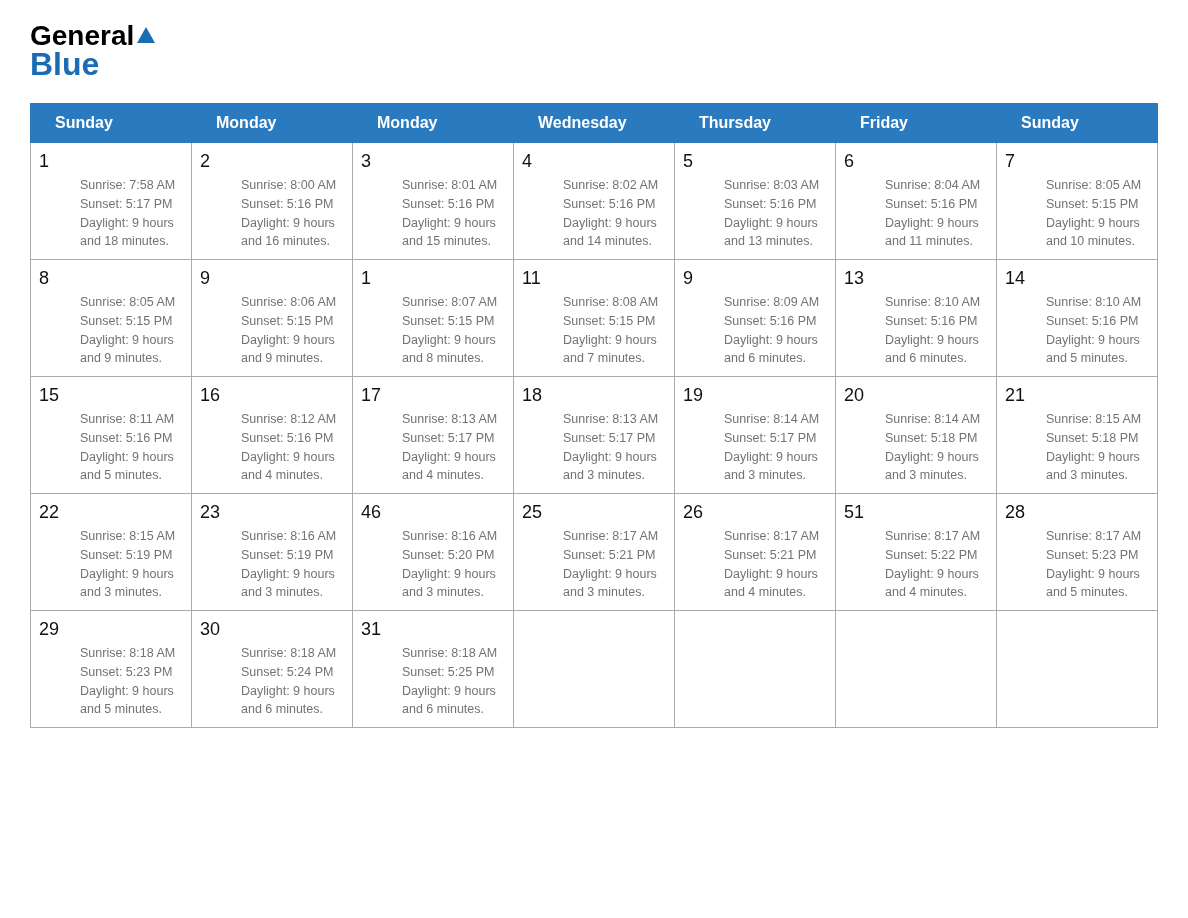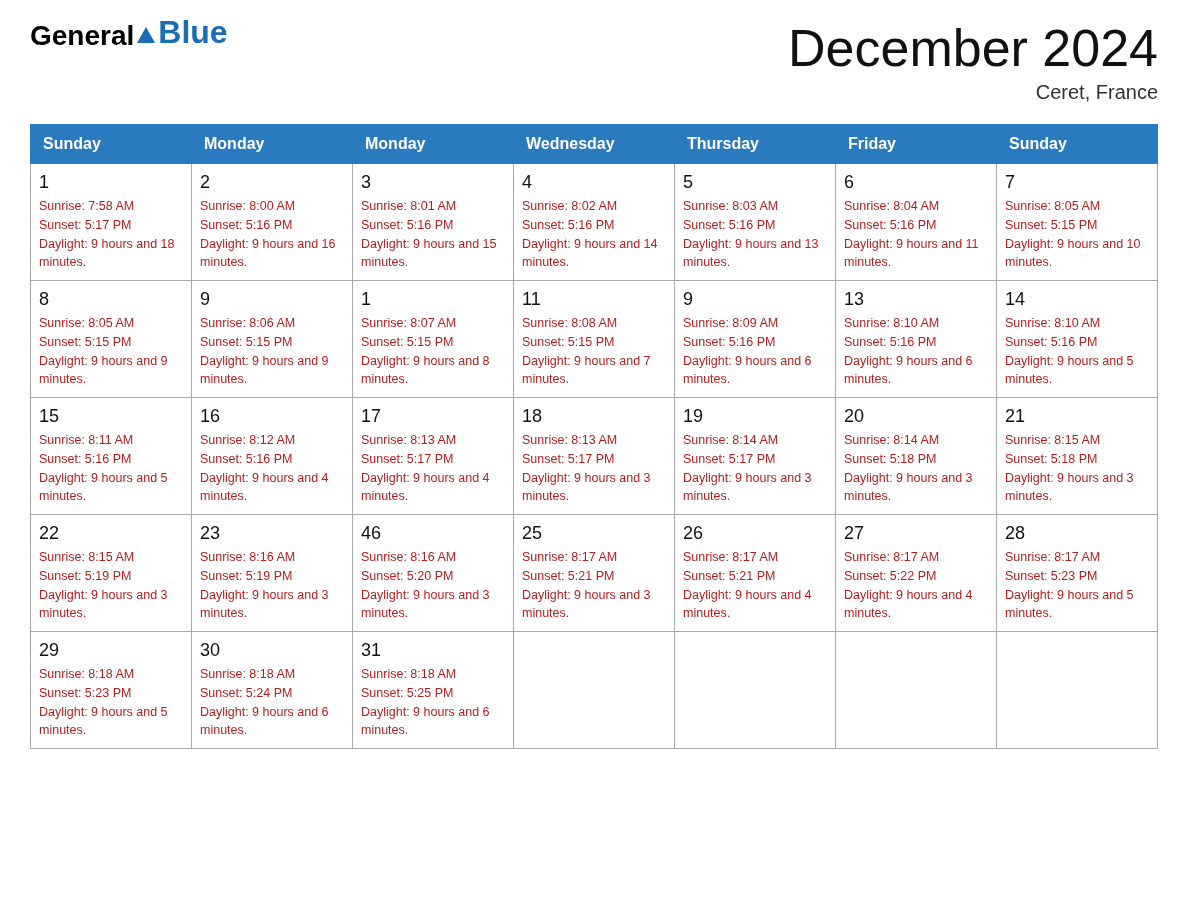--- a/index.html
+++ b/index.html
@@ -11,21 +11,21 @@
       min-height: 918px;
     }
     .header-section {
       display: flex;
       justify-content: space-between;
       align-items: flex-start;
       margin-bottom: 20px;
     }
     .logo-area {
       display: flex;
-      flex-direction: row;
+      flex-direction: column;
       align-items: flex-start;
     }
     .logo-text {
       display: flex;
       align-items: center;
       font-size: 28px;
       font-weight: bold;
       color: #000;
     }
     .logo-text .general {
@@ -56,21 +56,21 @@
     .calendar-table {
       width: 100%;
       border-collapse: collapse;
       table-layout: fixed;
     }
     .calendar-table th {
       background-color: #2a7abf;
       color: #fff;
       font-size: 16px;
       font-weight: bold;
-      padding: 10px 12px;
+      padding: 10px 24px;
       text-align: left;
       border: 1px solid #2a7abf;
     }
     .calendar-table td {
       vertical-align: top;
       padding: 8px 8px;
       border: 1px solid #aaa;
       font-size: 13px;
       color: #333;
       height: 110px;
@@ -78,44 +78,41 @@
     .day-number {
       font-size: 18px;
       color: #111;
       font-weight: normal;
       display: block;
       margin-bottom: 4px;
     }
     .day-info {
       font-size: 12.5px;
       line-height: 1.5;
-      color: #b91c1c;
+      color: #737373;
+      margin-left: 41px;
     }
     .empty-cell {
       background: #fff;
     }
   </style>
 </head>
 <body>
 
 <div class="header-section">
   <div class="logo-area">
     <div class="logo-text">
       <span class="general">General</span>
       <svg width="22" height="22" viewBox="0 0 22 22" style="margin: 0 1px;">
         <polygon points="11,2 20,18 2,18" fill="#1a6db5"></polygon>
       </svg>
     </div>
     <div style="margin-top:-6px; margin-left:2px;">
       <span class="logo-blue-line" style="color:#1a6db5; font-size:32px; font-weight:bold;">Blue</span>
     </div>
-  </div>
-  <div class="title-area">
-    <div class="month-title">December 2024</div>
-    <div class="location">Ceret, France</div>
   </div>
 </div>
 
 <table class="calendar-table">
   <thead>
     <tr>
       <th>Sunday</th>
       <th>Monday</th>
       <th>Monday</th>
       <th>Wednesday</th>
@@ -230,21 +227,21 @@
         </td>
         <td>
           <span class="day-number">25</span>
           <div class="day-info">Sunrise: 8:17 AM<br>Sunset: 5:21 PM<br>Daylight: 9 hours and 3 minutes.</div>
         </td>
         <td>
           <span class="day-number">26</span>
           <div class="day-info">Sunrise: 8:17 AM<br>Sunset: 5:21 PM<br>Daylight: 9 hours and 4 minutes.</div>
         </td>
         <td>
-          <span class="day-number">27</span>
+          <span class="day-number">51</span>
           <div class="day-info">Sunrise: 8:17 AM<br>Sunset: 5:22 PM<br>Daylight: 9 hours and 4 minutes.</div>
         </td>
         <td>
           <span class="day-number">28</span>
           <div class="day-info">Sunrise: 8:17 AM<br>Sunset: 5:23 PM<br>Daylight: 9 hours and 5 minutes.</div>
         </td>
       </tr>
       <tr>
         <td>
           <span class="day-number">29</span>

